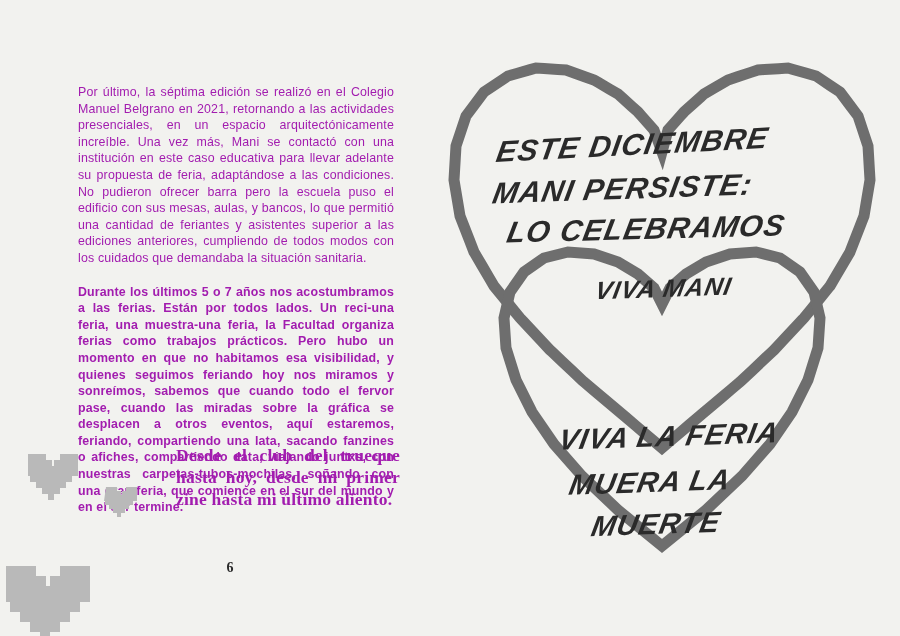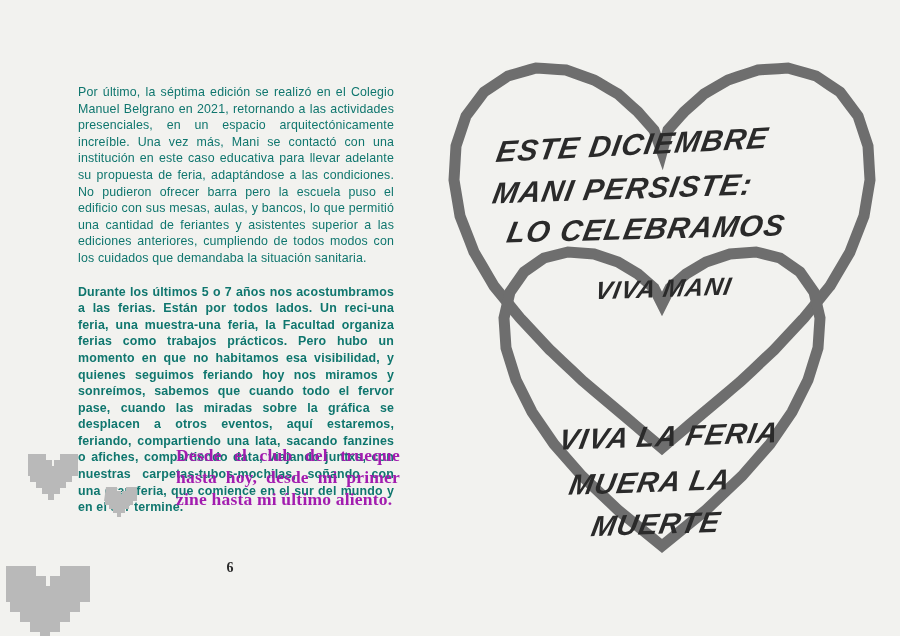--- a/index.html
+++ b/index.html
@@ -25,21 +25,21 @@
   .text-column {
     position: absolute;
     left: 78px;
     top: 84px;
     width: 320px;
   }
   .para {
     font-family: "Liberation Sans", sans-serif;
     font-size: 12.4px;
     line-height: 16.6px;
-    color: #0f766e;
+    color: #a21caf;
     text-align: justify;
     letter-spacing: 0.15px;
     margin: 0 4px 17px 0;
   }
   .para:last-child { margin-bottom: 0; font-weight: bold; }
 
   
   .pullquote {
     position: absolute;
     left: 176px;

